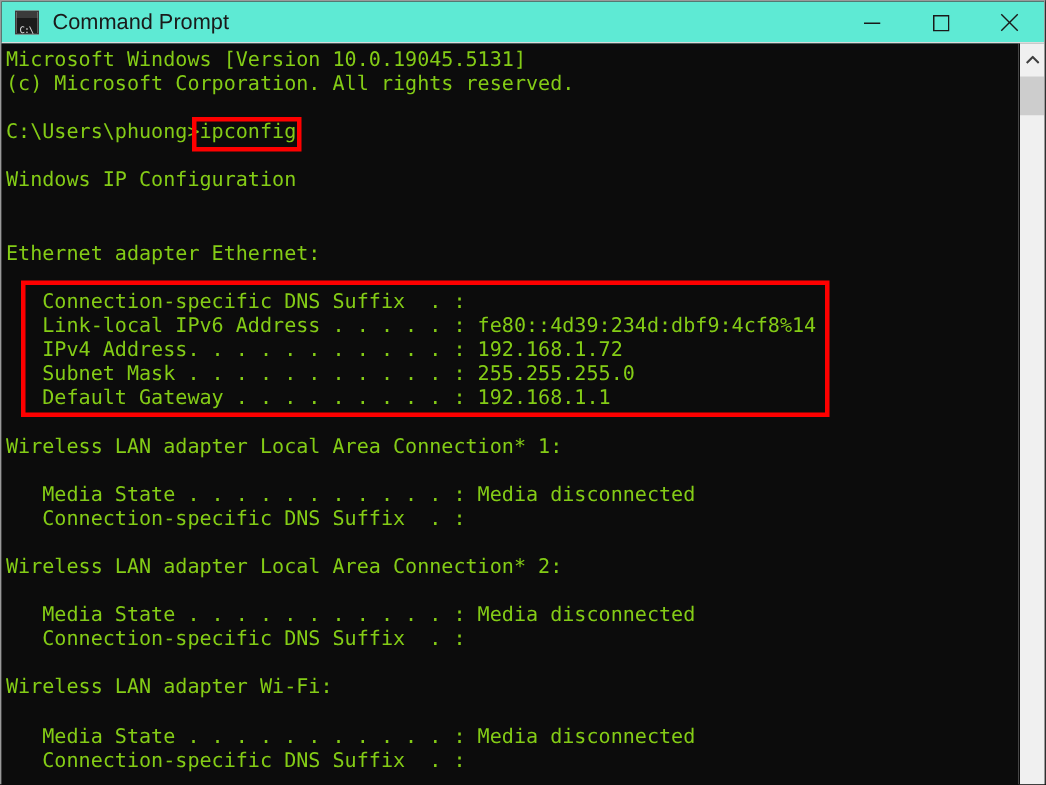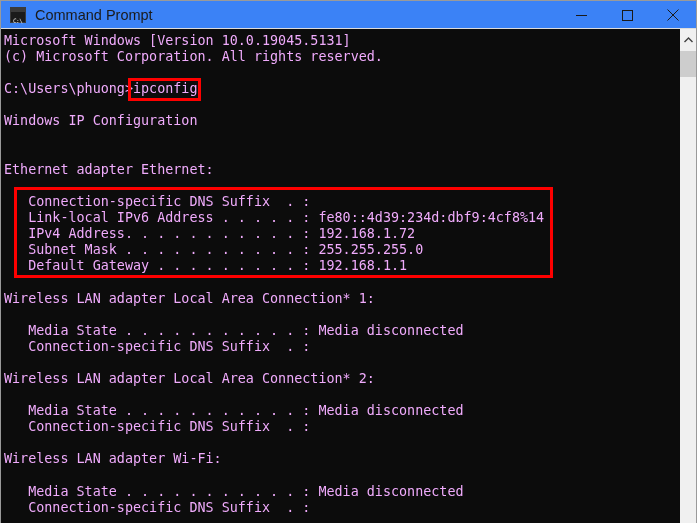--- a/index.html
+++ b/index.html
@@ -20,21 +20,21 @@
     border-bottom: none;
     overflow: hidden;
   }
 
   
   #titlebar {
     position: absolute;
     top: 0; left: 0;
     width: 695px;
     height: 28px;
-    background: #3b82f6;
+    background: #5eead4;
     display: flex;
     align-items: center;
     border-bottom: 1px solid #dcdcdc;
   }
 
   #app-icon {
     width: 16px; height: 16px;
     margin-left: 9px;
     background: #ffffff;
     border: 1px solid #3b3b3b;
@@ -99,21 +99,21 @@
   }
 
   #console-text {
     position: absolute;
     top: 0;
     left: 0;
     padding: 4px 0 0 3px;
     font-family: "DejaVu Sans Mono", monospace;
     font-size: 13.4px;
     line-height: 16.1px;
-    color: #f0abfc;
+    color: #84cc16;
     white-space: pre;
     letter-spacing: 0px;
   }
 
   
   #scrollbar {
     position: absolute;
     top: 28px;
     right: 0;
     width: 17px;

